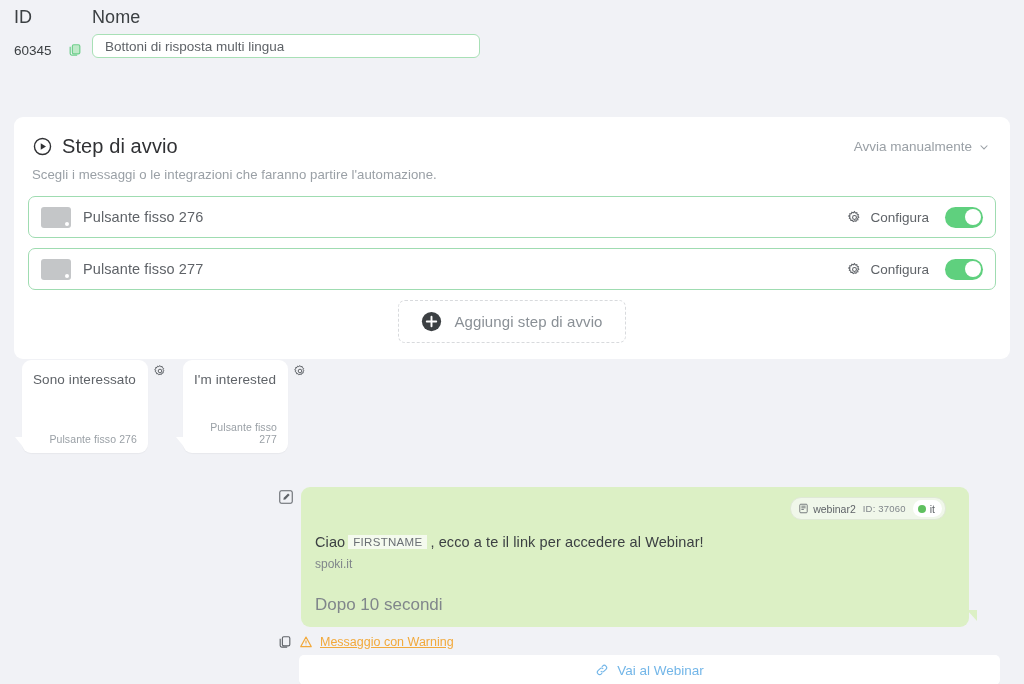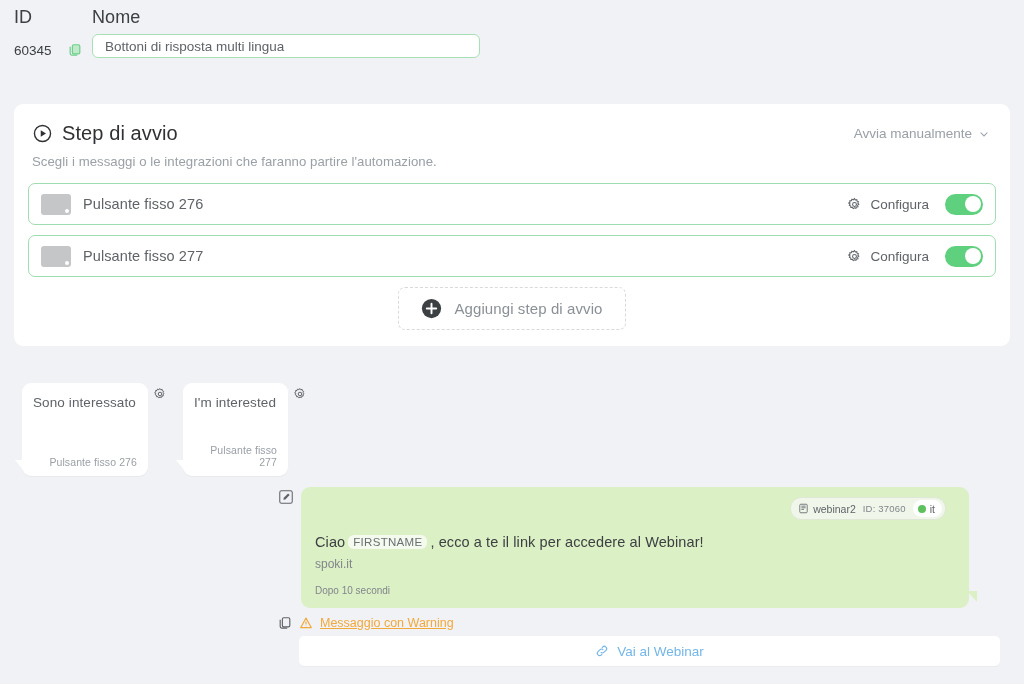--- a/index.html
+++ b/index.html
@@ -64,21 +64,21 @@
     color: #5f6368;
     padding: 0 12px;
     box-sizing: border-box;
     outline: none;
   }
 
   
   .card {
     position: absolute;
     left: 14px;
-    top: 104px;
+    top: 117px;
     width: 996px;
     background: #ffffff;
     border-radius: 9px;
     box-sizing: border-box;
     padding: 16px 14px 16px 14px;
   }
   .card-head {
     display: flex;
     align-items: flex-start;
     justify-content: space-between;
@@ -194,21 +194,21 @@
     font-family: "Liberation Sans", sans-serif;
     cursor: pointer;
     letter-spacing: .1px;
   }
   .plus-icon { display: inline-flex; width: 21px; height: 21px; }
 
   
   .bubbles {
     position: absolute;
     left: 22px;
-    top: 383px;
+    top: 360px;
     display: flex;
     align-items: flex-start;
     gap: 16px;
   }
   .bubble-group { display: flex; align-items: flex-start; gap: 5px; }
   .bubble {
     position: relative;
     background: #ffffff;
     border-radius: 9px;
     width: 126px;
@@ -315,35 +315,35 @@
     font-size: 14.5px;
     color: #3c4043;
     letter-spacing: .1px;
     display: flex;
     align-items: center;
     flex-wrap: wrap;
   }
   .token {
     display: inline-block;
     background: #f4faee;
-    border-radius: 6px;
+    border-radius: 0;
     font-size: 11.5px;
     color: #6b7075;
     padding: 1px 5px;
     margin: 0 3px;
     letter-spacing: .3px;
   }
   .msg-sub {
     margin-top: 7px;
     font-size: 12px;
     color: #80868b;
   }
   .msg-delay {
-    margin-top: 14px;
-    font-size: 10px;
+    margin-top: 24px;
+    font-size: 17px;
     color: #80868b;
   }
 
   
   .warn-row {
     display: flex;
     align-items: center;
     gap: 7px;
     margin-top: 8px;
   }

